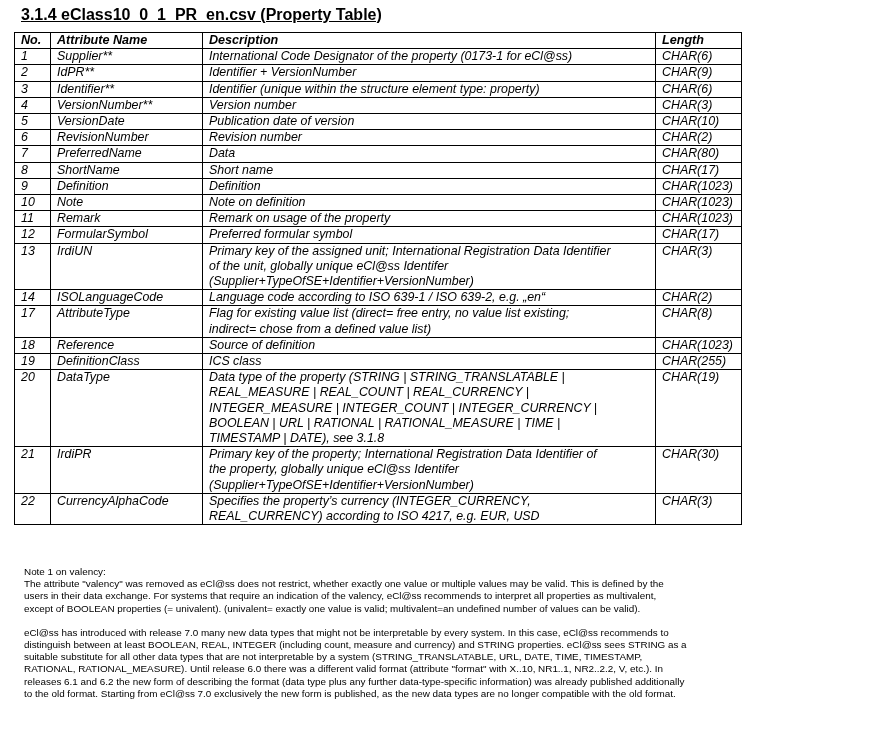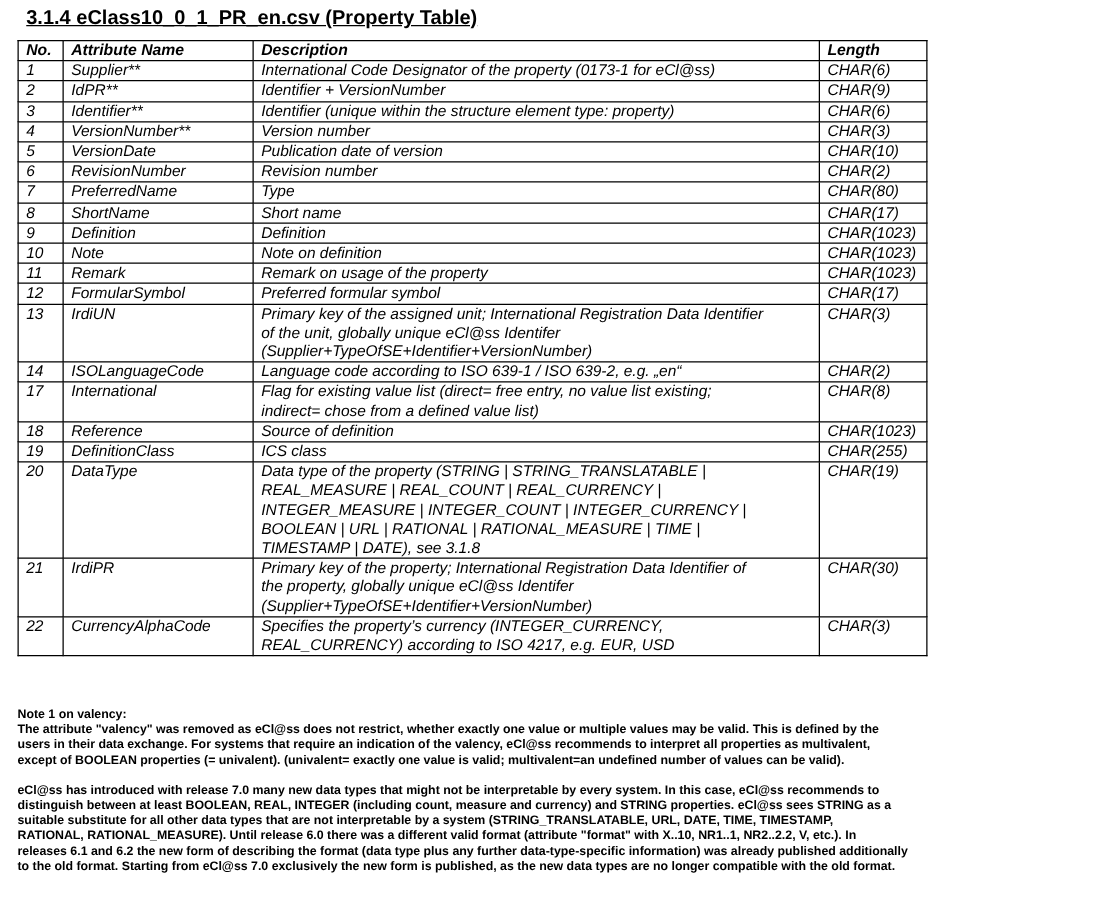--- a/index.html
+++ b/index.html
@@ -24,22 +24,22 @@
     vertical-align: top;
     text-align: left;
     white-space: pre-line;
   }
   table.prop th { font-weight: bold; font-size: 12.6px; }
   col.c-no { width: 36px; }
   col.c-name { width: 152px; }
   col.c-desc { width: 453px; }
   col.c-len { width: 86px; }
   .notes {
-    position: absolute; left: 14px; top: 566px; width: 730px;
-    font-size: 9.9px; line-height: 12.2px; font-weight: bold;
+    position: absolute; left: 24px; top: 566px; width: 730px;
+    font-size: 9.9px; line-height: 12.2px;
   }
   .notes p { margin: 0; }
   .notes .gap { height: 12px; }
 </style>
 </head>
 <body>
 
 <div class="title">3.1.4 eClass10_0_1_PR_en.csv (Property Table)</div>
 
 <table class="prop">
@@ -90,21 +90,21 @@
       </tr>
       <tr>
         <td>6</td>
         <td>RevisionNumber</td>
         <td>Revision number</td>
         <td>CHAR(2)</td>
       </tr>
       <tr>
         <td>7</td>
         <td>PreferredName</td>
-        <td>Type</td>
+        <td>Data</td>
         <td>CHAR(80)</td>
       </tr>
       <tr>
         <td>8</td>
         <td>ShortName</td>
         <td>Short name</td>
         <td>CHAR(17)</td>
       </tr>
       <tr>
         <td>9</td>
@@ -139,21 +139,21 @@
         <td>CHAR(3)</td>
       </tr>
       <tr>
         <td>14</td>
         <td>ISOLanguageCode</td>
         <td>Language code according to  ISO 639-1 / ISO 639-2, e.g. „en“</td>
         <td>CHAR(2)</td>
       </tr>
       <tr>
         <td>17</td>
-        <td>International</td>
+        <td>AttributeType</td>
         <td>Flag for existing value list (direct= free entry, no value list existing;
 indirect= chose from a defined value list)</td>
         <td>CHAR(8)</td>
       </tr>
       <tr>
         <td>18</td>
         <td>Reference</td>
         <td>Source of definition</td>
         <td>CHAR(1023)</td>
       </tr>

